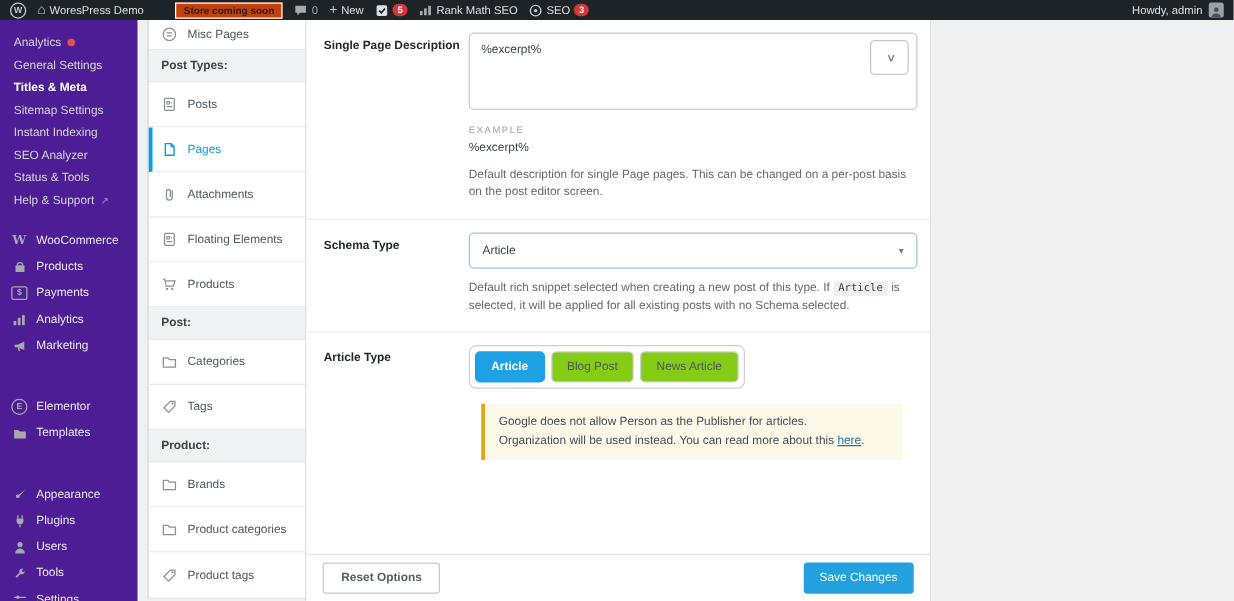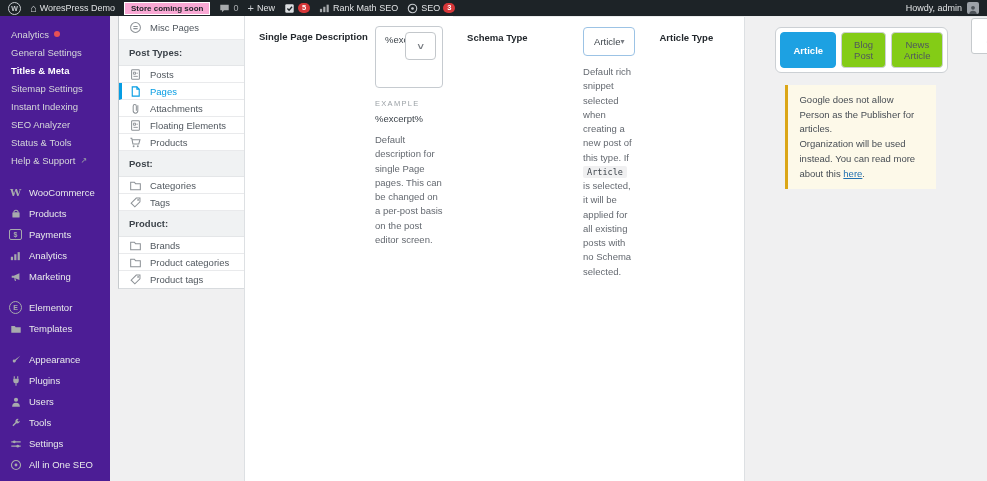--- a/index.html
+++ b/index.html
@@ -6,55 +6,55 @@
   body{width:987px;height:481px;position:relative;overflow:hidden;background:#f0f0f1;
        font-family:"Liberation Sans",sans-serif;-webkit-font-smoothing:antialiased;}
   
   #adminbar{position:absolute;top:0;left:0;right:0;height:16px;background:#1d2327;z-index:9;
             display:flex;align-items:center;gap:9px;padding:0 8px;box-sizing:border-box;
             color:#dfe1e3;font-size:9px;}
   .ab-item{display:flex;align-items:center;gap:3px;white-space:nowrap;}
   .wplogo{width:11px;height:11px;border-radius:50%;border:1px solid #c9cdd1;display:flex;
           align-items:center;justify-content:center;font-size:7px;font-weight:bold;color:#c9cdd1;}
   .homeglyph{font-size:11px;color:#c9cdd1;line-height:1;}
-  .store{background:#f9a8d4;color:#1d2327;border:1px solid #fff;padding:1px 6px;font-size:8px;font-weight:bold;}
+  .store{background:#c2410c;color:#1d2327;border:1px solid #fff;padding:1px 6px;font-size:8px;font-weight:bold;margin-left:16px;}
   .rbadge{background:#d63638;color:#fff;border-radius:8px;padding:1px 4px;font-size:7.5px;font-weight:bold;line-height:1;}
   .muted{color:#a7aaad;}
   #ab-right{margin-left:auto;display:flex;align-items:center;gap:5px;}
   .avatar{width:12px;height:12px;border-radius:2px;background:#9ca1a7;display:flex;align-items:flex-end;justify-content:center;overflow:hidden;}
   
   #sidebar{position:absolute;top:16px;left:0;width:110px;bottom:0;background:#4c1d95;
            font-size:9.5px;color:#d5d7da;overflow:hidden;}
   .submenu{padding:9px 0 4px;}
   .submenu-item{display:flex;align-items:center;gap:5px;padding:3.5px 6px 3.5px 11px;cursor:pointer;}
   .submenu-item.active{color:#fff;font-weight:bold;}
   .dot{width:6px;height:6px;border-radius:50%;background:#e65054;flex:0 0 6px;}
   .ext{font-size:8px;color:#9aa0a5;}
   .menu{margin-top:9px;}
   .menu-item{display:flex;align-items:center;gap:7px;padding:4px 6px 4px 9px;color:#e8eaeb;cursor:pointer;}
   .menu-item .mi{width:13px;height:13px;flex:0 0 13px;color:#a7aaad;display:flex;align-items:center;justify-content:center;}
-  .gap-before{margin-top:10px;}
+  .gap-before{margin-top:28px;}
   .circle-letter{width:11px;height:11px;border-radius:50%;border:1px solid #a7aaad;display:flex;align-items:center;justify-content:center;font-size:7px;font-weight:bold;}
   .boxdollar{width:11px;height:9px;border:1px solid #a7aaad;border-radius:2px;display:flex;align-items:center;justify-content:center;font-size:7px;font-weight:bold;}
   .wglyph{font-weight:bold;font-size:10px;font-family:"DejaVu Serif",serif;}
   
   #tabs{position:absolute;top:16px;left:118px;width:126px;box-sizing:border-box;background:#fff;
         border-left:1px solid #c6cacd;border-bottom:1px solid #d8dbde;}
-  .tab-item{display:flex;align-items:center;gap:8px;height:17px;padding:0 10px;box-sizing:border-box;
+  .tab-item{display:flex;align-items:center;gap:8px;height:36px;padding:0 10px;box-sizing:border-box;
             border-bottom:1px solid #e9eaec;color:#50575e;font-size:9.5px;cursor:pointer;background:#fff;}
   .tab-item.first{height:24px;}
   .tab-item:last-child{border-bottom:none;}
   .tab-item .ti{width:13px;height:13px;flex:0 0 13px;color:#8c9196;display:flex;align-items:center;justify-content:center;}
   .tab-item.active{border-left:3px solid #069de3;padding-left:7px;color:#069de3;text-align:right;}
   .tab-item.active .ti{color:#069de3;}
   .tab-header{height:26px;display:flex;align-items:center;padding:0 10px;box-sizing:border-box;
               background:#f0f2f3;border-bottom:1px solid #e4e6e8;font-weight:bold;color:#3c434a;font-size:9.5px;}
   
   #content{position:absolute;top:16px;left:244px;width:501px;bottom:0;background:#fff;box-sizing:border-box;
-           border-left:1px solid #dde0e3;border-right:1px solid #dde0e3;display:flex;flex-direction:row;}
+           border-left:1px solid #dde0e3;border-right:1px solid #dde0e3;display:flex;flex-direction:column;}
   .row{display:flex;padding:10px 10px 13px 14px;}
   .row.sep{border-top:1px solid #ebedee;}
   .row-label{flex:0 0 116px;font-weight:bold;font-size:9.5px;color:#23282d;padding-top:5px;}
   .row-field{flex:1;position:relative;font-size:9.5px;}
   .textarea{height:62px;border:1px solid #c6cbd0;border-radius:4px;padding:7px 9px;box-sizing:border-box;
             color:#3c434a;background:#fff;cursor:text;}
   .var-btn{position:absolute;top:6px;right:7px;width:29px;height:26px;border:1px solid #c3c7cb;border-radius:4px;
            background:#fff;display:flex;align-items:center;justify-content:center;color:#787c82;cursor:pointer;}
   .chev{display:inline-block;transform:rotate(90deg);font-weight:bold;font-size:10px;}
   .example-label{margin-top:11px;font-size:7.5px;letter-spacing:1.3px;color:#9ba1a6;}

